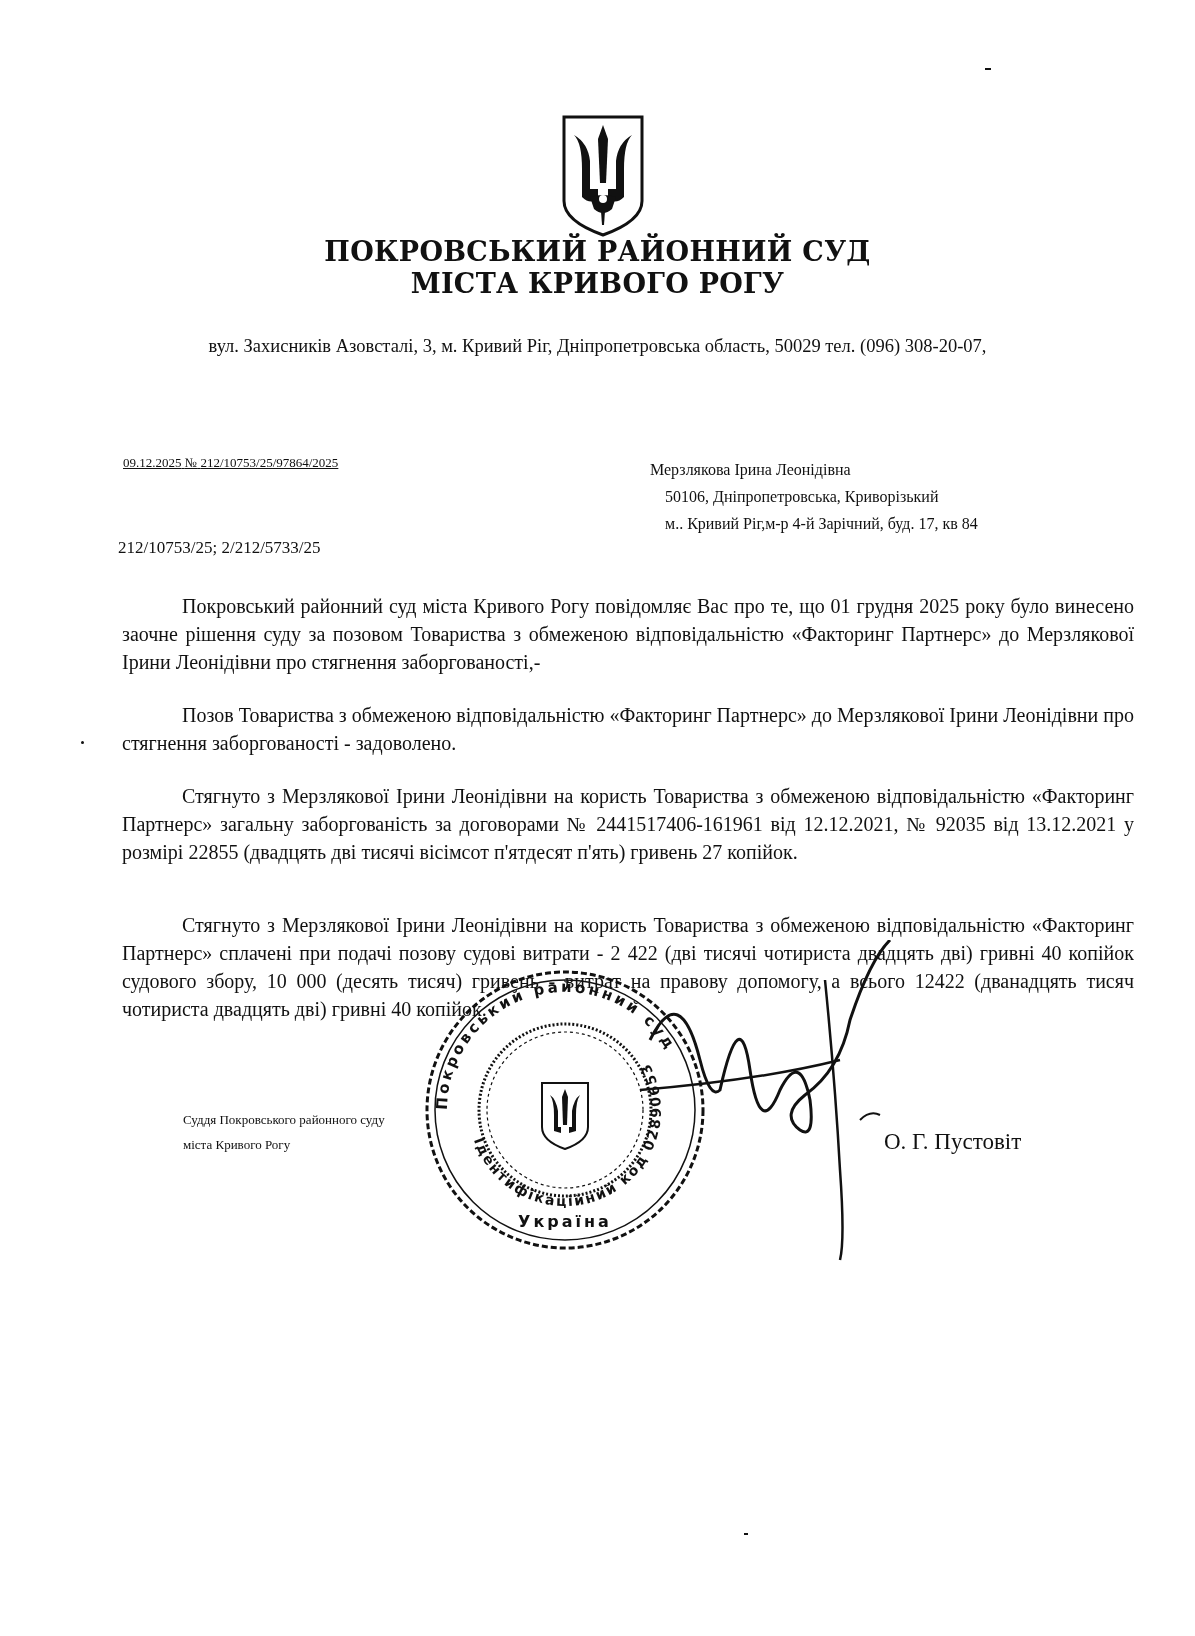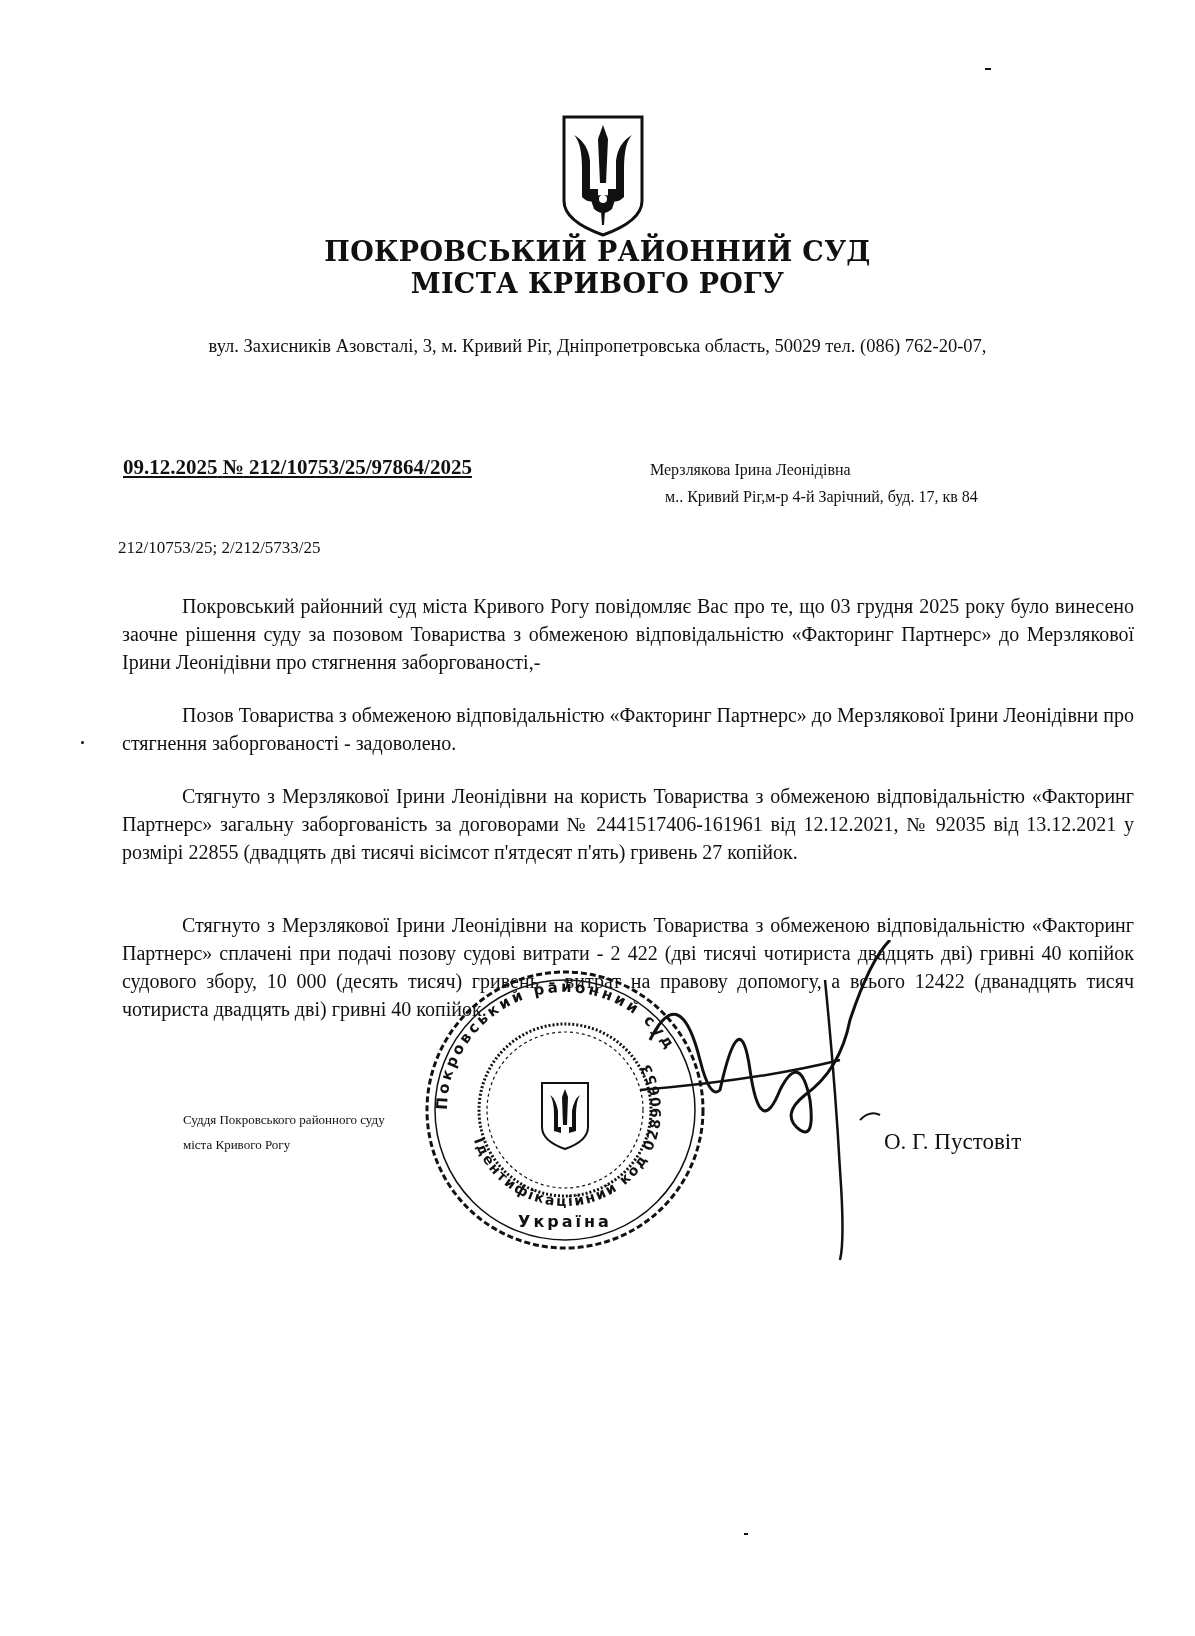--- a/index.html
+++ b/index.html
@@ -5,21 +5,21 @@
   html, body { margin: 0; padding: 0; background: #ffffff; }
   body { width: 1195px; height: 1636px; position: relative; overflow: hidden;
          font-family: "Liberation Serif", "DejaVu Serif", serif; color: #111; }
   .abs { position: absolute; }
   .coat { left: 560px; top: 113px; width: 86px; height: 126px; }
   .court-name { left: 0; width: 1195px; top: 236px; text-align: center;
                 font-family: "DejaVu Serif", "Liberation Serif", serif; font-weight: bold;
                 font-size: 27px; line-height: 32px; letter-spacing: 0.3px; }
   .contacts { left: 0; width: 1195px; top: 334px; text-align: center; font-size: 18.5px; line-height: 24px; }
   .contacts .u { text-decoration: underline; }
-  .regline { left: 123px; top: 455px; font-size: 21px; font-weight: bold; text-decoration: underline; }
+  .regline { left: 123px; top: 455px; font-size: 13px; font-weight: normal; text-decoration: underline; }
   .caseref { left: 118px; top: 538px; font-size: 17px; }
   .addressee { left: 650px; top: 456px; font-size: 16px; line-height: 27px; }
   .addressee .ind { padding-left: 15px; }
   .para { left: 122px; width: 1012px; font-size: 20px; line-height: 28px; text-align: justify; text-indent: 60px; }
   .p1 { top: 592px; }
   .p2 { top: 701px; }
   .p3 { top: 782px; }
   .p4 { top: 911px; }
   .sig-left { left: 183px; top: 1107px; font-size: 13px; line-height: 25px; }
   .sig-right { left: 884px; top: 1129px; font-size: 23px; }
@@ -42,37 +42,38 @@
   <circle cx="43" cy="86" r="4" fill="#fff"></circle>
   <path d="M41 98 L45 98 L44 112 L42 112 Z" fill="#111"></path>
 </svg>
 
 <div class="abs court-name">
   <div>ПОКРОВСЬКИЙ РАЙОННИЙ СУД</div>
   <div>МІСТА КРИВОГО РОГУ</div>
 </div>
 
 <div class="abs contacts">
-  <div>вул. Захисників Азовсталі, 3, м. Кривий Ріг,  Дніпропетровська область, 50029 тел. (086) 762-20-07,</div>
+  <div>вул. Захисників Азовсталі, 3, м. Кривий Ріг,  Дніпропетровська область, 50029 тел. (096) 308-20-07,</div>
 </div>
 
 <div class="abs regline">
   <span>09.12.2025</span>
   <span>№</span>
   <span>212/10753/25/97864/2025</span>
 </div>
 
 <div class="abs caseref">212/10753/25; 2/212/5733/25</div>
 
 <div class="abs addressee">
   <div>Мерзлякова Ірина Леонідівна</div>
+  <div class="ind">50106,  Дніпропетровська,  Криворізький</div>
   <div class="ind">м.. Кривий Ріг,м-р 4-й Зарічний, буд. 17, кв  84</div>
 </div>
 
-<div class="abs para p1">Покровський районний суд міста Кривого Рогу  повідомляє Вас про те, що 03 грудня 2025 року було винесено заочне рішення суду за позовом Товариства з обмеженою відповідальністю «Факторинг Партнерс» до Мерзлякової Ірини Леонідівни про стягнення заборгованості,-</div>
+<div class="abs para p1">Покровський районний суд міста Кривого Рогу  повідомляє Вас про те, що 01 грудня 2025 року було винесено заочне рішення суду за позовом Товариства з обмеженою відповідальністю «Факторинг Партнерс» до Мерзлякової Ірини Леонідівни про стягнення заборгованості,-</div>
 <div class="abs para p2">Позов Товариства з обмеженою відповідальністю «Факторинг Партнерс» до Мерзлякової Ірини Леонідівни про стягнення заборгованості - задоволено.</div>
 <div class="abs para p3">Стягнуто з Мерзлякової Ірини Леонідівни на користь Товариства з обмеженою відповідальністю «Факторинг Партнерс» загальну заборгованість за договорами № 2441517406-161961 від 12.12.2021, № 92035 від 13.12.2021 у розмірі 22855 (двадцять дві тисячі вісімсот п'ятдесят п'ять) гривень 27 копійок.</div>
 <div class="abs para p4">Стягнуто з Мерзлякової Ірини Леонідівни на користь Товариства з обмеженою відповідальністю «Факторинг Партнерс» сплачені при подачі позову судові витрати - 2 422 (дві тисячі чотириста двадцять дві) гривні 40 копійок судового збору, 10 000 (десять тисяч) гривень - витрат на правову допомогу, а всього 12422 (дванадцять тисяч чотириста двадцять дві) гривні 40 копійок.</div>
 
 <svg class="abs stamp" viewBox="0 0 290 290">
   <defs>
     <path id="stampArc" d="M145 145 m -118 0 a 118 118 0 1 1 236 0 a 118 118 0 1 1 -236 0"></path>
     <path id="stampArc2" d="M145 145 m -96 0 a 96 96 0 1 0 192 0 a 96 96 0 1 0 -192 0"></path>
   </defs>
   <circle cx="145" cy="145" r="138" fill="none" stroke="#111" stroke-width="3" stroke-dasharray="6 3"></circle>

